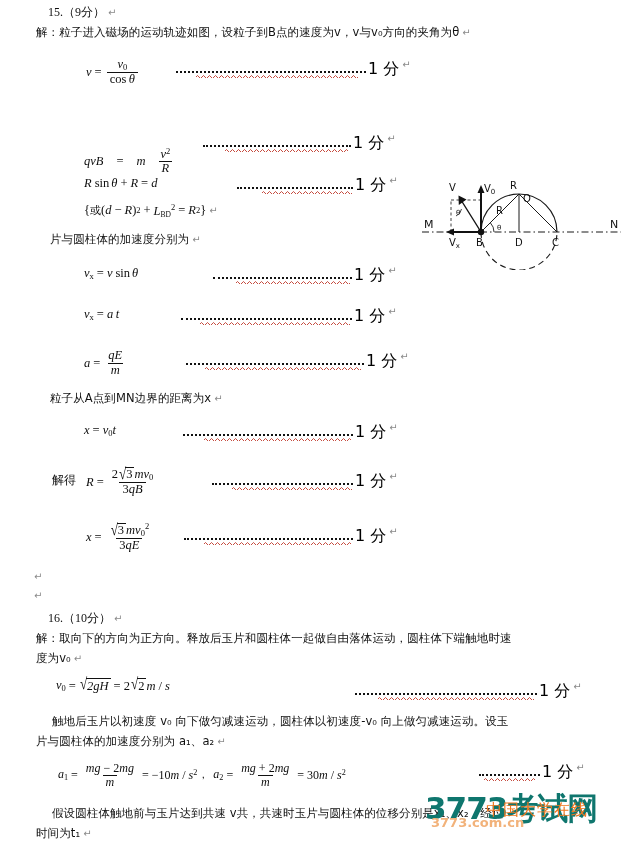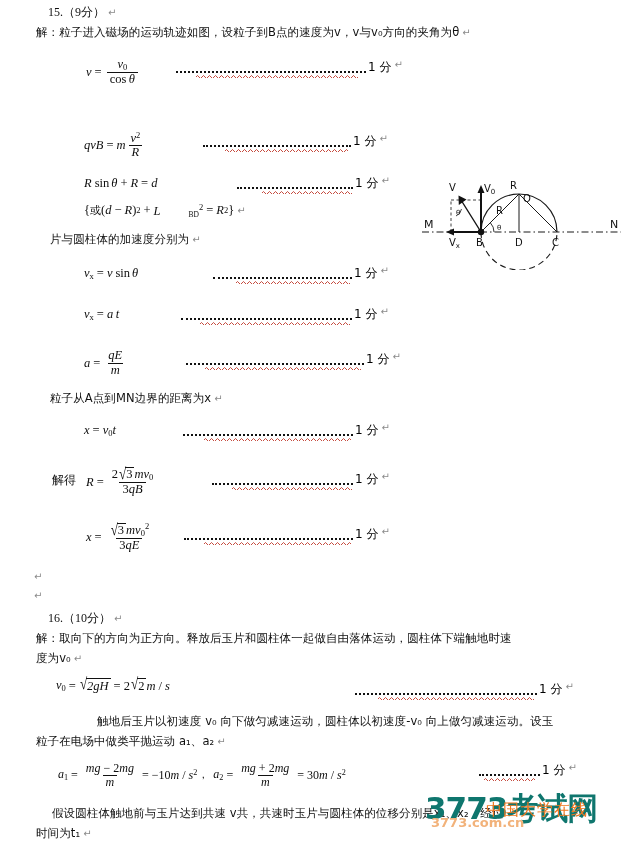--- a/index.html
+++ b/index.html
@@ -97,21 +97,21 @@
     align-items: flex-start;
     height: 16px;
   }
   .dots {
     border-bottom: 2.2px dotted #111;
     height: 9px;
     align-self: flex-start;
   }
   .score {
     font-family: "DejaVu Sans", "Liberation Sans", sans-serif;
-    font-size: 12px;
+    font-size: 16px;
     padding-left: 2px;
     transform: translateY(-3px);
     white-space: nowrap;
   }
   .squiggle {
     position: absolute;
     height: 4px;
     overflow: hidden;
   }
   .squiggle svg { display: block; }
@@ -185,21 +185,21 @@
     <span class="score">1 分</span>
     <span class="pilcrow" style="transform:translateY(-3px);">↵</span>
   </div>
   <div class="squiggle" style="left:196px; top:74px; width:164px;">
     <svg width="164" height="4" viewBox="0 0 164 4">
         <path d="M0 3 Q1.5 0 3 3 T6 3 T9 3 T12 3 T15 3 T18 3 T21 3 T24 3 T27 3 T30 3 T33 3 T36 3 T39 3 T42 3 T45 3 T48 3 T51 3 T54 3 T57 3 T60 3 T63 3 T66 3 T69 3 T72 3 T75 3 T78 3 T81 3 T84 3 T87 3 T90 3 T93 3 T96 3 T99 3 T102 3 T105 3 T108 3 T111 3 T114 3 T117 3 T120 3 T123 3 T126 3 T129 3 T132 3 T135 3 T138 3 T141 3 T144 3 T147 3 T150 3 T153 3 T156 3 T159 3 T162 3" fill="none" stroke="#c0392b" stroke-width="0.9"></path>
       </svg>
   </div>
 
 
-  <div class="math" style="left:84px; top:128px; height:34px;">
+  <div class="math" style="left:84px; top:144px; height:34px;gap:10px;">
     <span>qvB</span>
       <span class="op">=</span>
       <span>m</span>
     <span class="frac">
         <span class="n">v<sup>2</sup></span>
         <span class="d">R</span>
       </span>
   </div>
   <div class="leader" style="left:203px; top:136px;">
     <span class="dots" style="width:148px;"></span>
@@ -235,21 +235,21 @@
   <div class="math" style="left:84px; top:202px;">
     <span class="rm">{</span>
       <span class="rm" style="font-family:'DejaVu Sans',sans-serif;font-size:11px;">或</span>
       <span class="rm">(</span>
       <span>d</span>
       <span class="op">−</span>
       <span>R</span>
       <span class="rm">)</span>
       <sup>2</sup>
       <span class="op">+</span>
-      <span>L<sub style="font-size:0.6em;margin-left:28px;">BD</sub><sup style="vertical-align:0.55em;">2</sup></span>
+      <span>L<sub style="font-size:0.6em;">BD</sub><sup style="vertical-align:0.55em;">2</sup></span>
       <span class="op">=</span>
       <span>R</span>
       <sup>2</sup>
       <span class="rm">}</span>
       <span class="pilcrow">↵</span>
   </div>
 
   <div class="txt cn" style="left:50px; top:232px;">
     <span>片与圆柱体的加速度分别为</span><span class="pilcrow">↵</span>
   </div>
@@ -456,23 +456,23 @@
     <span class="dots" style="width:182px;"></span>
     <span class="score">1 分</span>
     <span class="pilcrow" style="transform:translateY(-3px);">↵</span>
   </div>
   <div class="squiggle" style="left:378px; top:696px; width:159px;">
     <svg width="159" height="4" viewBox="0 0 159 4">
         <path d="M0 3 Q1.5 0 3 3 T6 3 T9 3 T12 3 T15 3 T18 3 T21 3 T24 3 T27 3 T30 3 T33 3 T36 3 T39 3 T42 3 T45 3 T48 3 T51 3 T54 3 T57 3 T60 3 T63 3 T66 3 T69 3 T72 3 T75 3 T78 3 T81 3 T84 3 T87 3 T90 3 T93 3 T96 3 T99 3 T102 3 T105 3 T108 3 T111 3 T114 3 T117 3 T120 3 T123 3 T126 3 T129 3 T132 3 T135 3 T138 3 T141 3 T144 3 T147 3 T150 3 T153 3 T156 3" fill="none" stroke="#c0392b" stroke-width="0.9"></path>
       </svg>
   </div>
 
-  <div class="txt cn" style="left:52px; top:714px;margin-left:45px;">触地后玉片以初速度 v₀ 向下做匀减速运动，圆柱体以初速度-v₀ 向上做匀减速运动。设玉</div>
+  <div class="txt cn" style="left:52px; top:714px;">触地后玉片以初速度 v₀ 向下做匀减速运动，圆柱体以初速度-v₀ 向上做匀减速运动。设玉</div>
   <div class="txt cn" style="left:36px; top:734px;">
-    <span>粒子在电场中做类平抛运动 a₁、a₂</span><span class="pilcrow">↵</span>
+    <span>片与圆柱体的加速度分别为 a₁、a₂</span><span class="pilcrow">↵</span>
   </div>
 
   <div class="math" style="left:58px; top:757px; height:36px; font-size:12px;">
     <span>a<sub>1</sub></span>
       <span class="op">=</span>
     <span class="frac">
         <span class="n">mg<span class="op">−</span><span class="rm">2</span>mg</span>
         <span class="d">m</span>
       </span>
     <span class="op">=</span>

